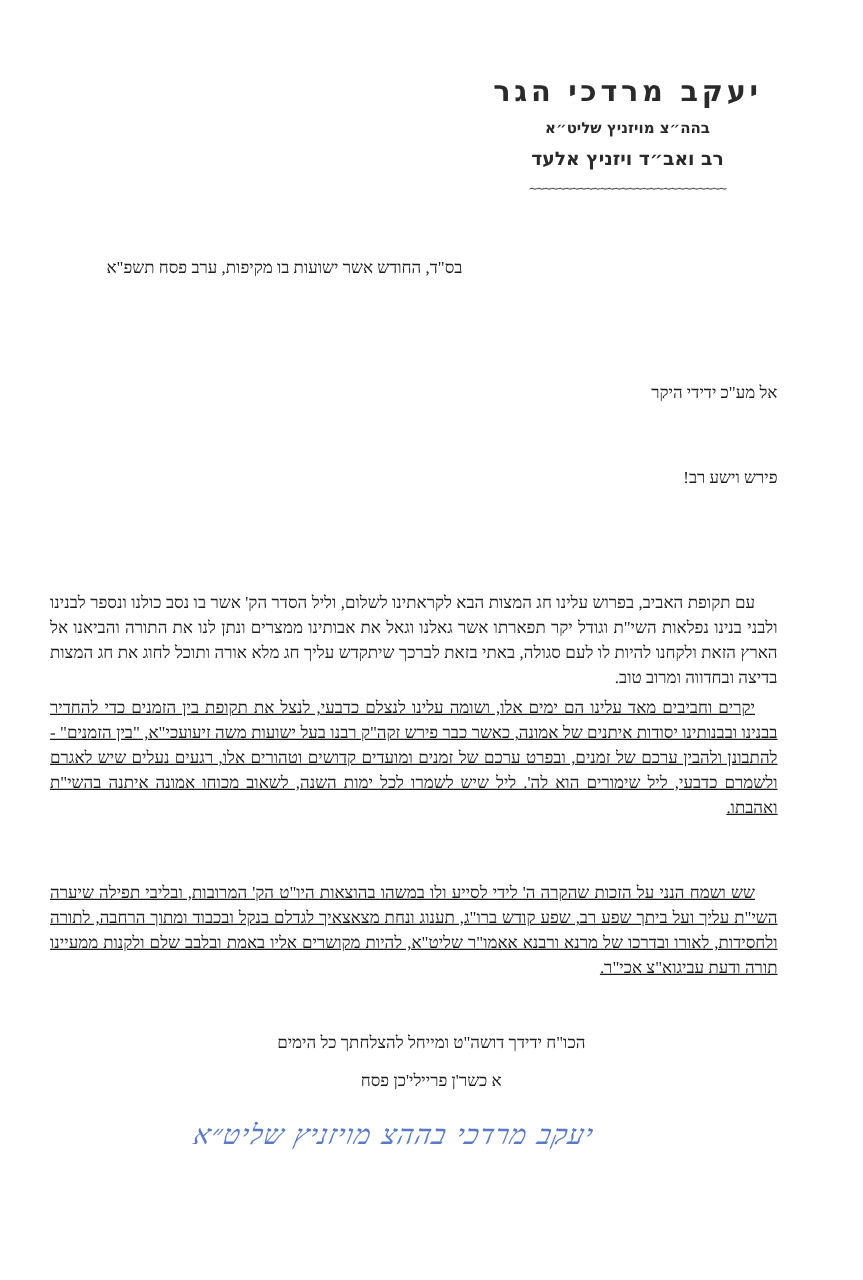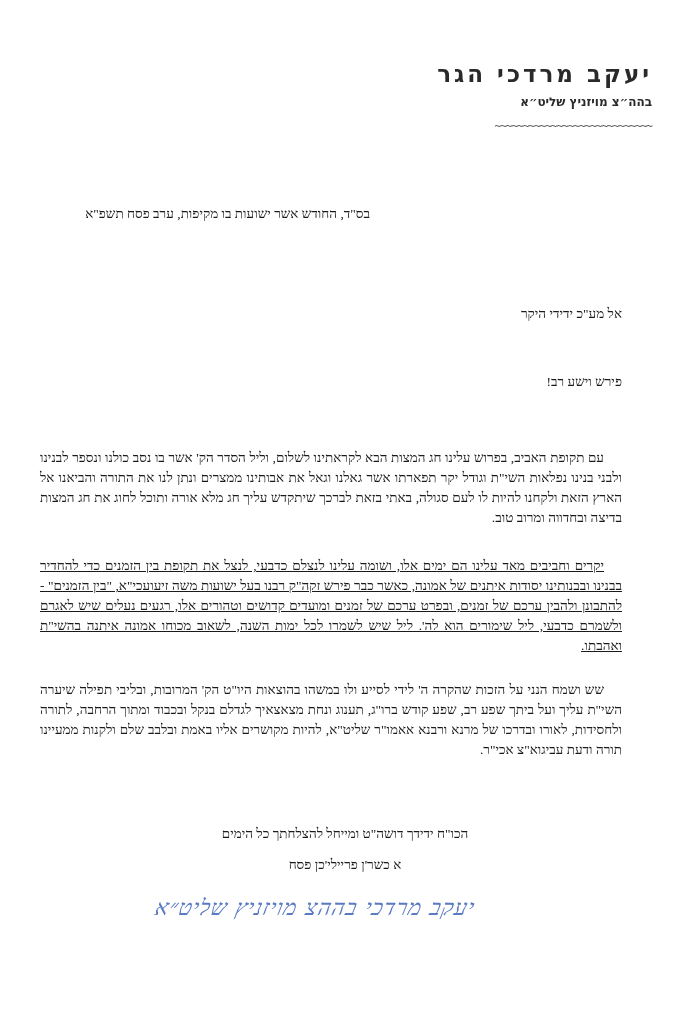--- a/index.html
+++ b/index.html
@@ -1,45 +1,46 @@
 <!DOCTYPE html>
 <html><head>
   <meta charset="utf-8">
   <style>
     html, body { margin: 0; padding: 0; background: #ffffff; }
     body { width: 690px; height: 1024px; position: relative; overflow: hidden; color: #1a1a1a; }
     .page { position: absolute; left: 0; top: 0; width: 690px; height: 1024px; direction: rtl; }
-    .letterhead { position: absolute; right: 38px; top: 60px; width: 300px; font-family: "DejaVu Sans", sans-serif; font-weight: bold; color: #2a2a2a; }
+    .letterhead { position: absolute; right: 38px; top: 60px; width: 300px; text-align: center; font-family: "DejaVu Sans", sans-serif; font-weight: bold; color: #2a2a2a; }
     .lh-name { font-size: 23px; letter-spacing: 3px; line-height: 28px; }
     .lh-title { font-size: 12px; line-height: 24px; margin-top: 2px; }
     .lh-sub { font-size: 15px; line-height: 22px; margin-top: 2px; }
     .lh-rule { font-family: "DejaVu Sans Mono", monospace; font-size: 11px; color: #555; letter-spacing: -1px; margin-top: 6px; font-weight: normal; }
     .text { font-family: "Liberation Serif", serif; font-size: 13.5px; color: #1a1a1a; }
     .date { position: absolute; left: 40px; top: 206px; width: 330px; text-align: right; }
     .addr { position: absolute; right: 68px; width: 400px; text-align: right; }
     .addr1 { top: 306px; }
     .addr2 { top: 342px; }
     .addr3 { top: 374px; }
     .body { position: absolute; left: 40px; right: 68px; text-align: justify; line-height: 20px; }
     .body p { margin: 0; text-indent: 18px; }
-    .p1 { top: 448px; }
+    .p1 { top: 472px; }
     .p2 { top: 556px; text-decoration: underline; }
-    .p3 { top: 680px; }
+    .p3 { top: 704px; text-decoration: underline; }
     .closing { position: absolute; left: 180px; width: 330px; text-align: center; }
     .closing1 { top: 826px; }
     .closing2 { top: 857px; font-family: Liberation Serif, serif; }
     .signature { position: absolute; left: 150px; top: 895px; width: 330px; text-align: center; font-family: "DejaVu Serif", serif; font-style: italic; font-size: 22px; color: #5a7bc4; transform: skewX(-12deg); letter-spacing: 1px; }
   </style>
 </head>
 <body>
 
 <div class="page">
   <div class="letterhead">
     <div class="lh-name">יעקב מרדכי הגר</div>
     <div class="lh-title">בהה״צ מויזניץ שליט״א</div>
+    <div class="lh-sub">רב ואב״ד ויזניץ אלעד</div>
     <div class="lh-rule">~~~~~~~~~~~~~~~~~~~~~~~~~~~~</div>
   </div>
 
   <div class="text date">בס"ד, החודש אשר ישועות בו מקיפות, ערב פסח תשפ"א</div>
 
   <div class="text addr addr1">אל מע"כ ידידי היקר</div>
   <div class="text addr addr3">פירש וישע רב!</div>
 
   <div class="text body p1">
     <p>עם תקופת האביב, בפרוש עלינו חג המצות הבא לקראתינו לשלום, וליל הסדר הק' אשר בו נסב כולנו ונספר לבנינו ולבני בנינו נפלאות השי"ת וגודל יקר תפארתו אשר גאלנו וגאל את אבותינו ממצרים ונתן לנו את התורה והביאנו אל הארץ הזאת ולקחנו להיות לו לעם סגולה, באתי בזאת לברכך שיתקדש עליך חג מלא אורה ותוכל לחוג את חג המצות בדיצה ובחדווה ומרוב טוב.</p>

